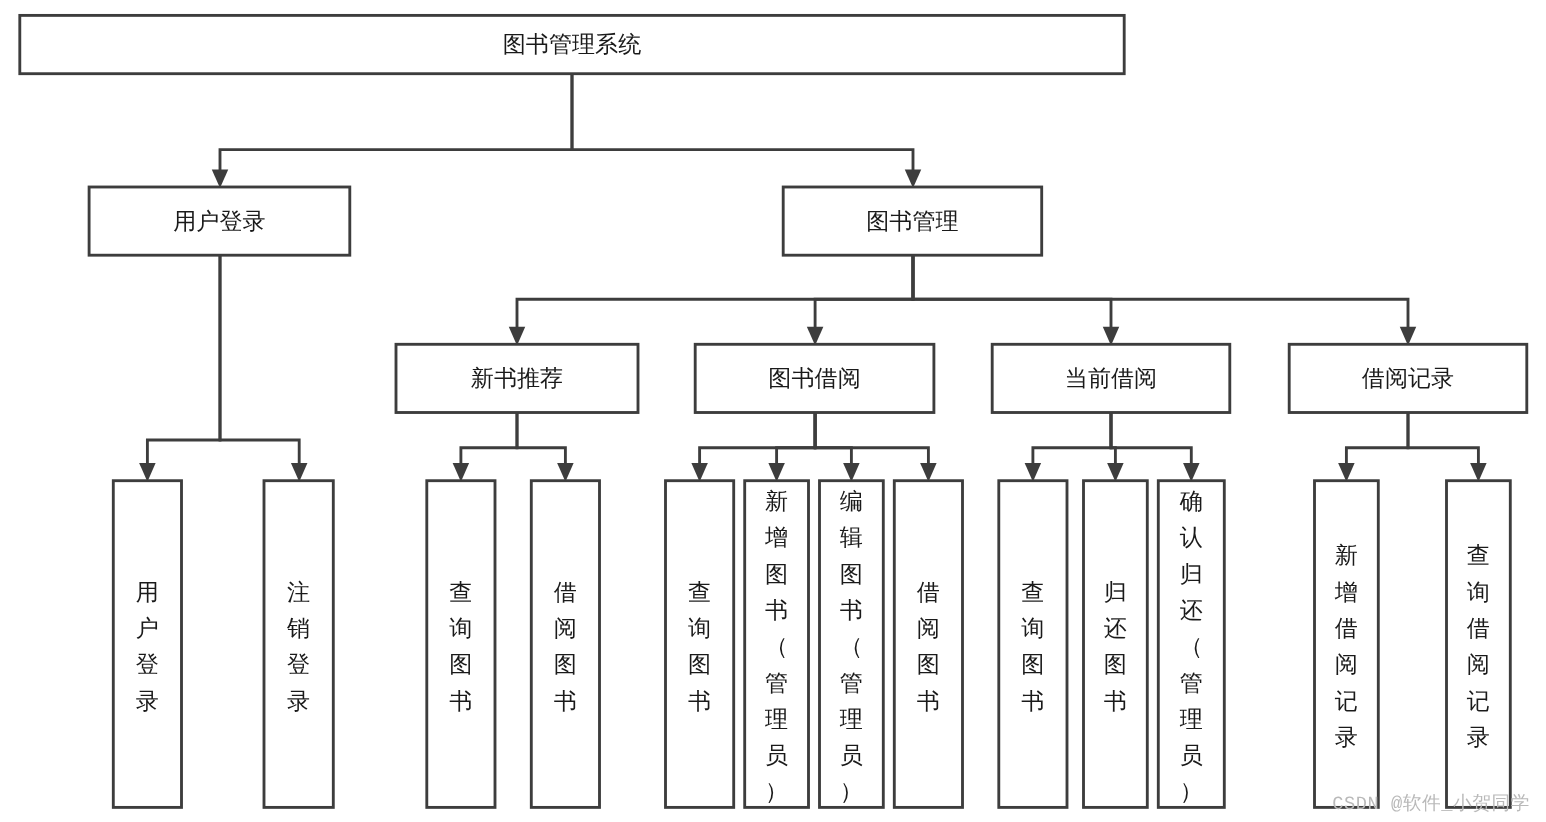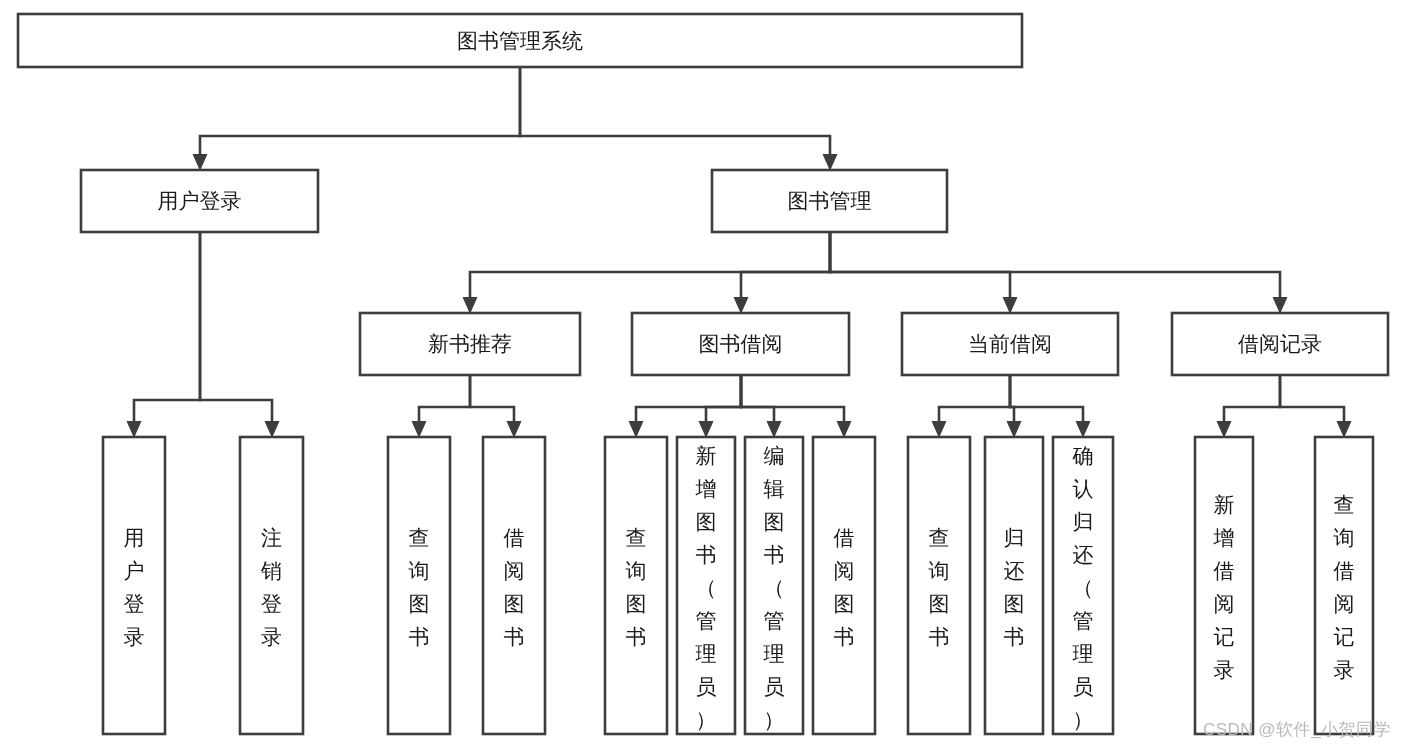--- a/index.html
+++ b/index.html
@@ -52,21 +52,21 @@
   .node-label-v {
     font-family: "DejaVu Sans", "Liberation Sans", sans-serif;
     font-size: 21px;
     fill: #1a1a1a;
     text-anchor: middle;
   }
   .watermark {
     position: absolute;
     right: 14px;
     bottom: 6px;
-    font-family: Liberation Sans, sans-serif;
+    font-family: Liberation Mono, monospace;
     font-size: 17px;
     color: #b9b9b9;
     letter-spacing: 0.5px;
     white-space: nowrap;
     user-select: none;
     margin-top: 29px;
   }
 </style>
 </head>
 <body>

